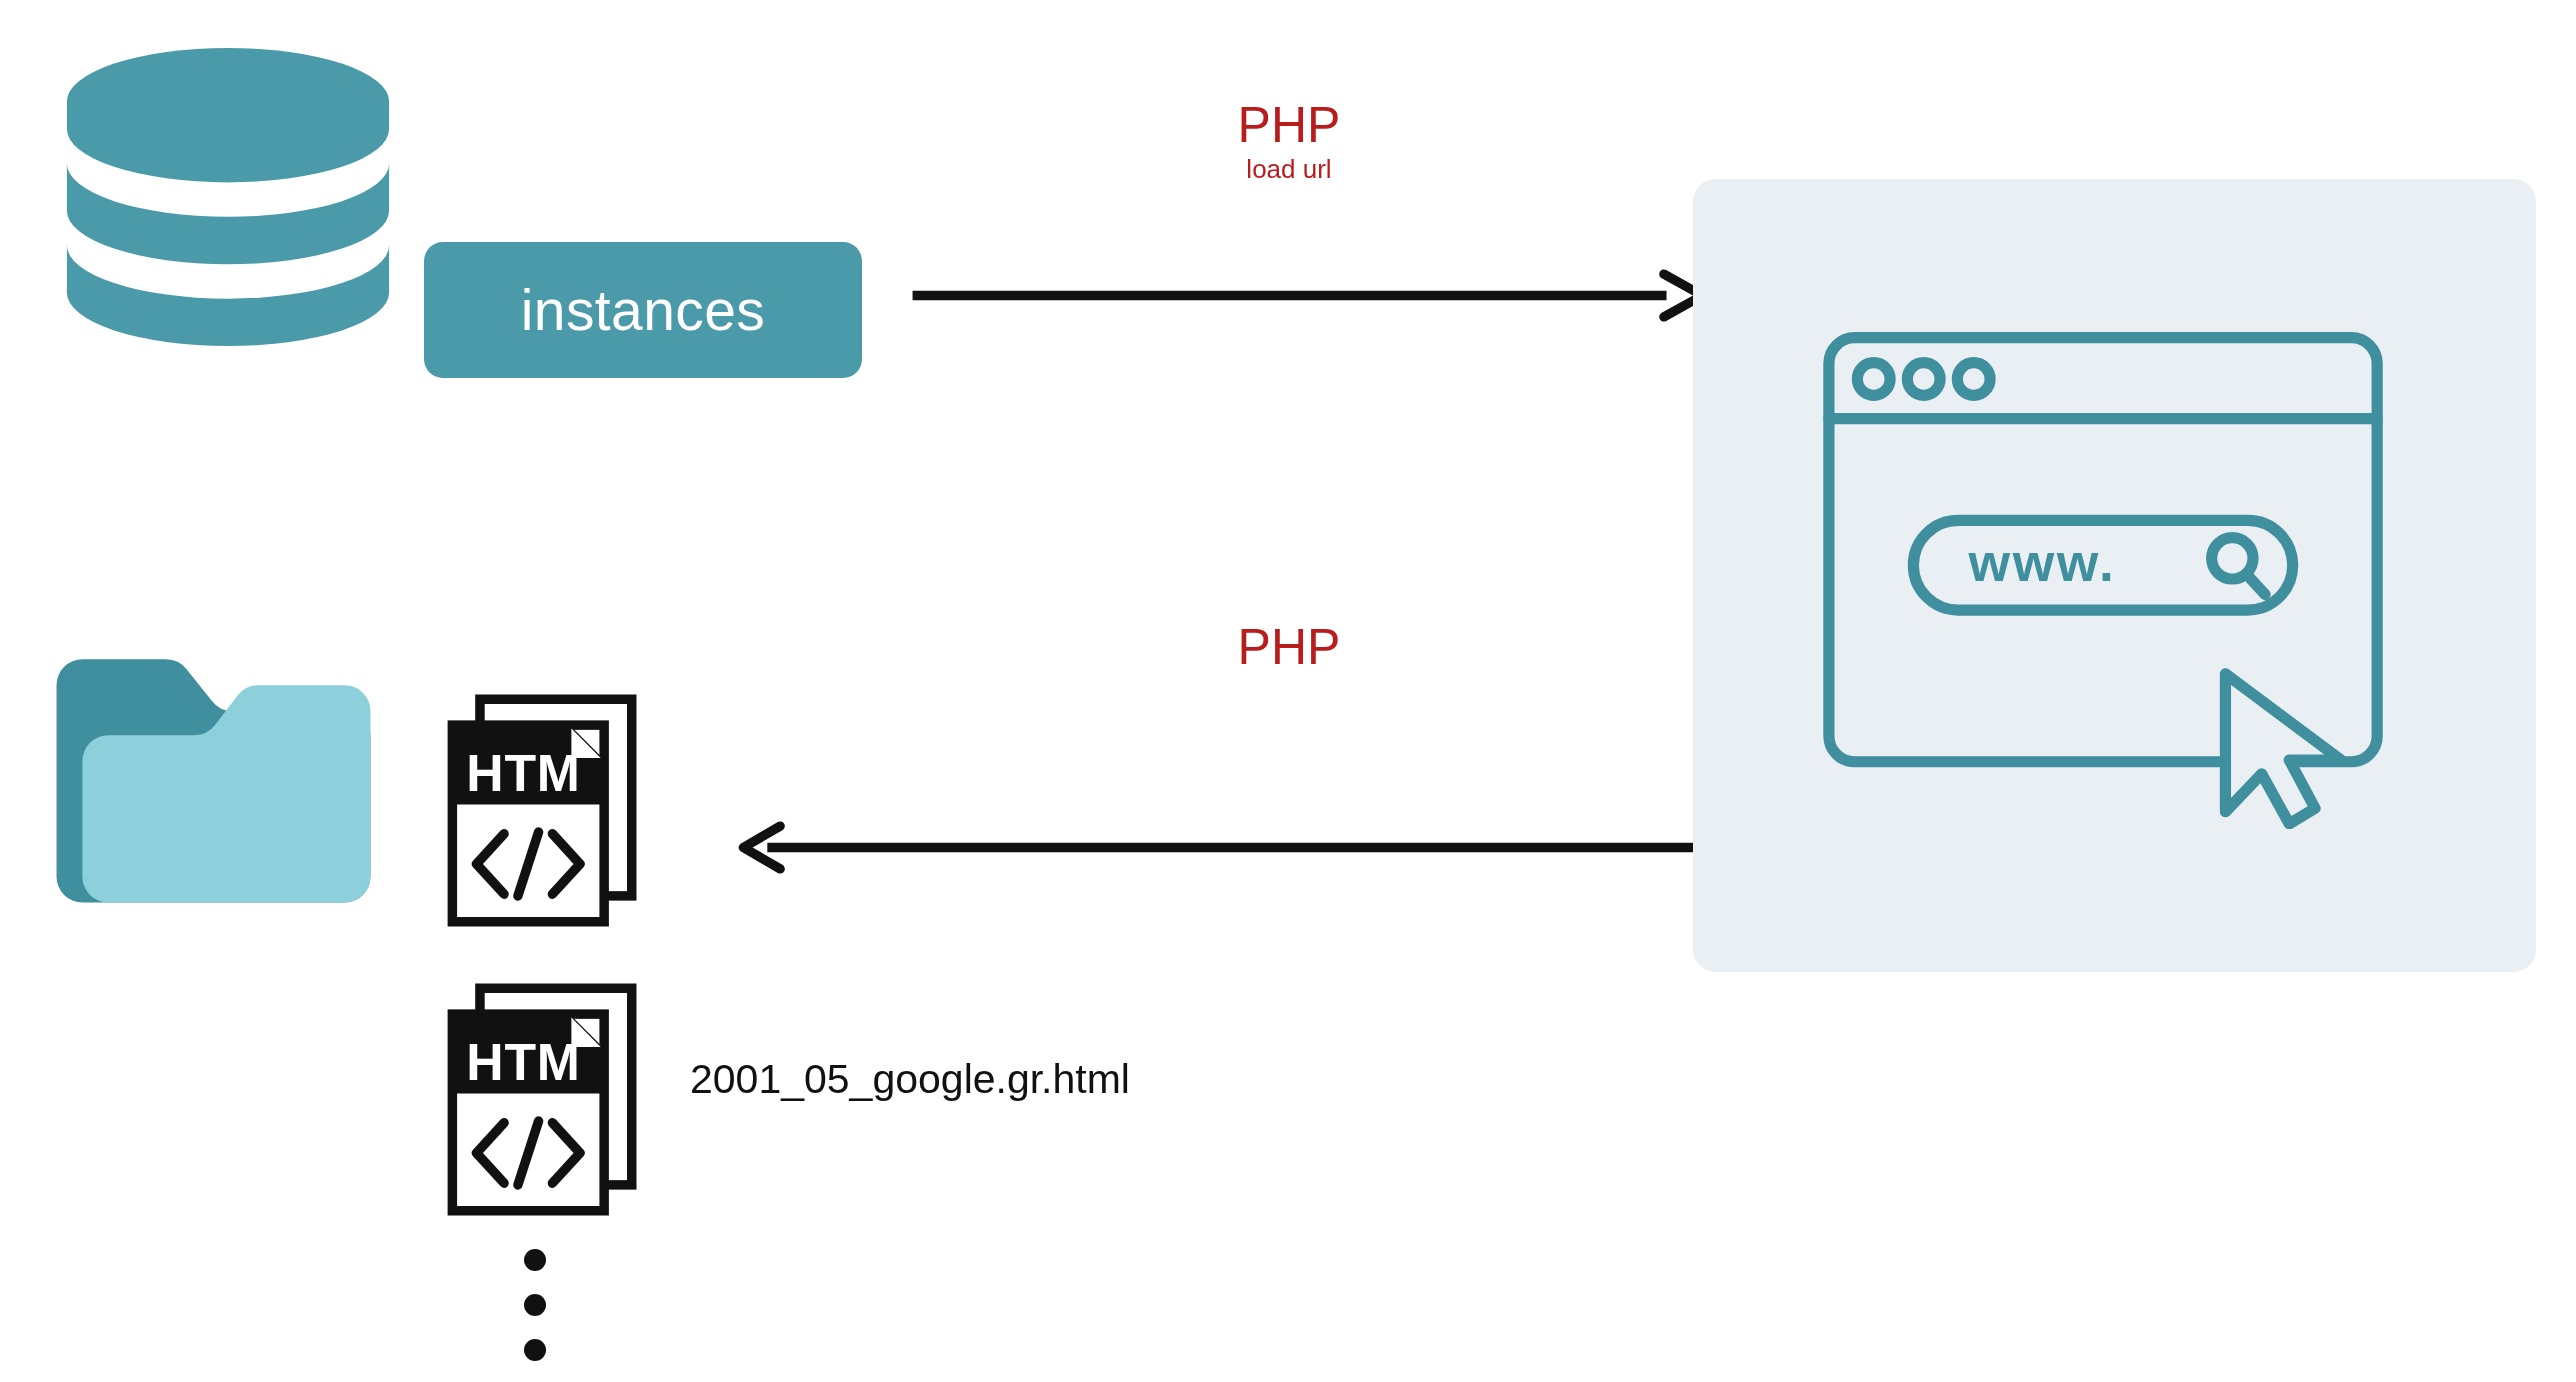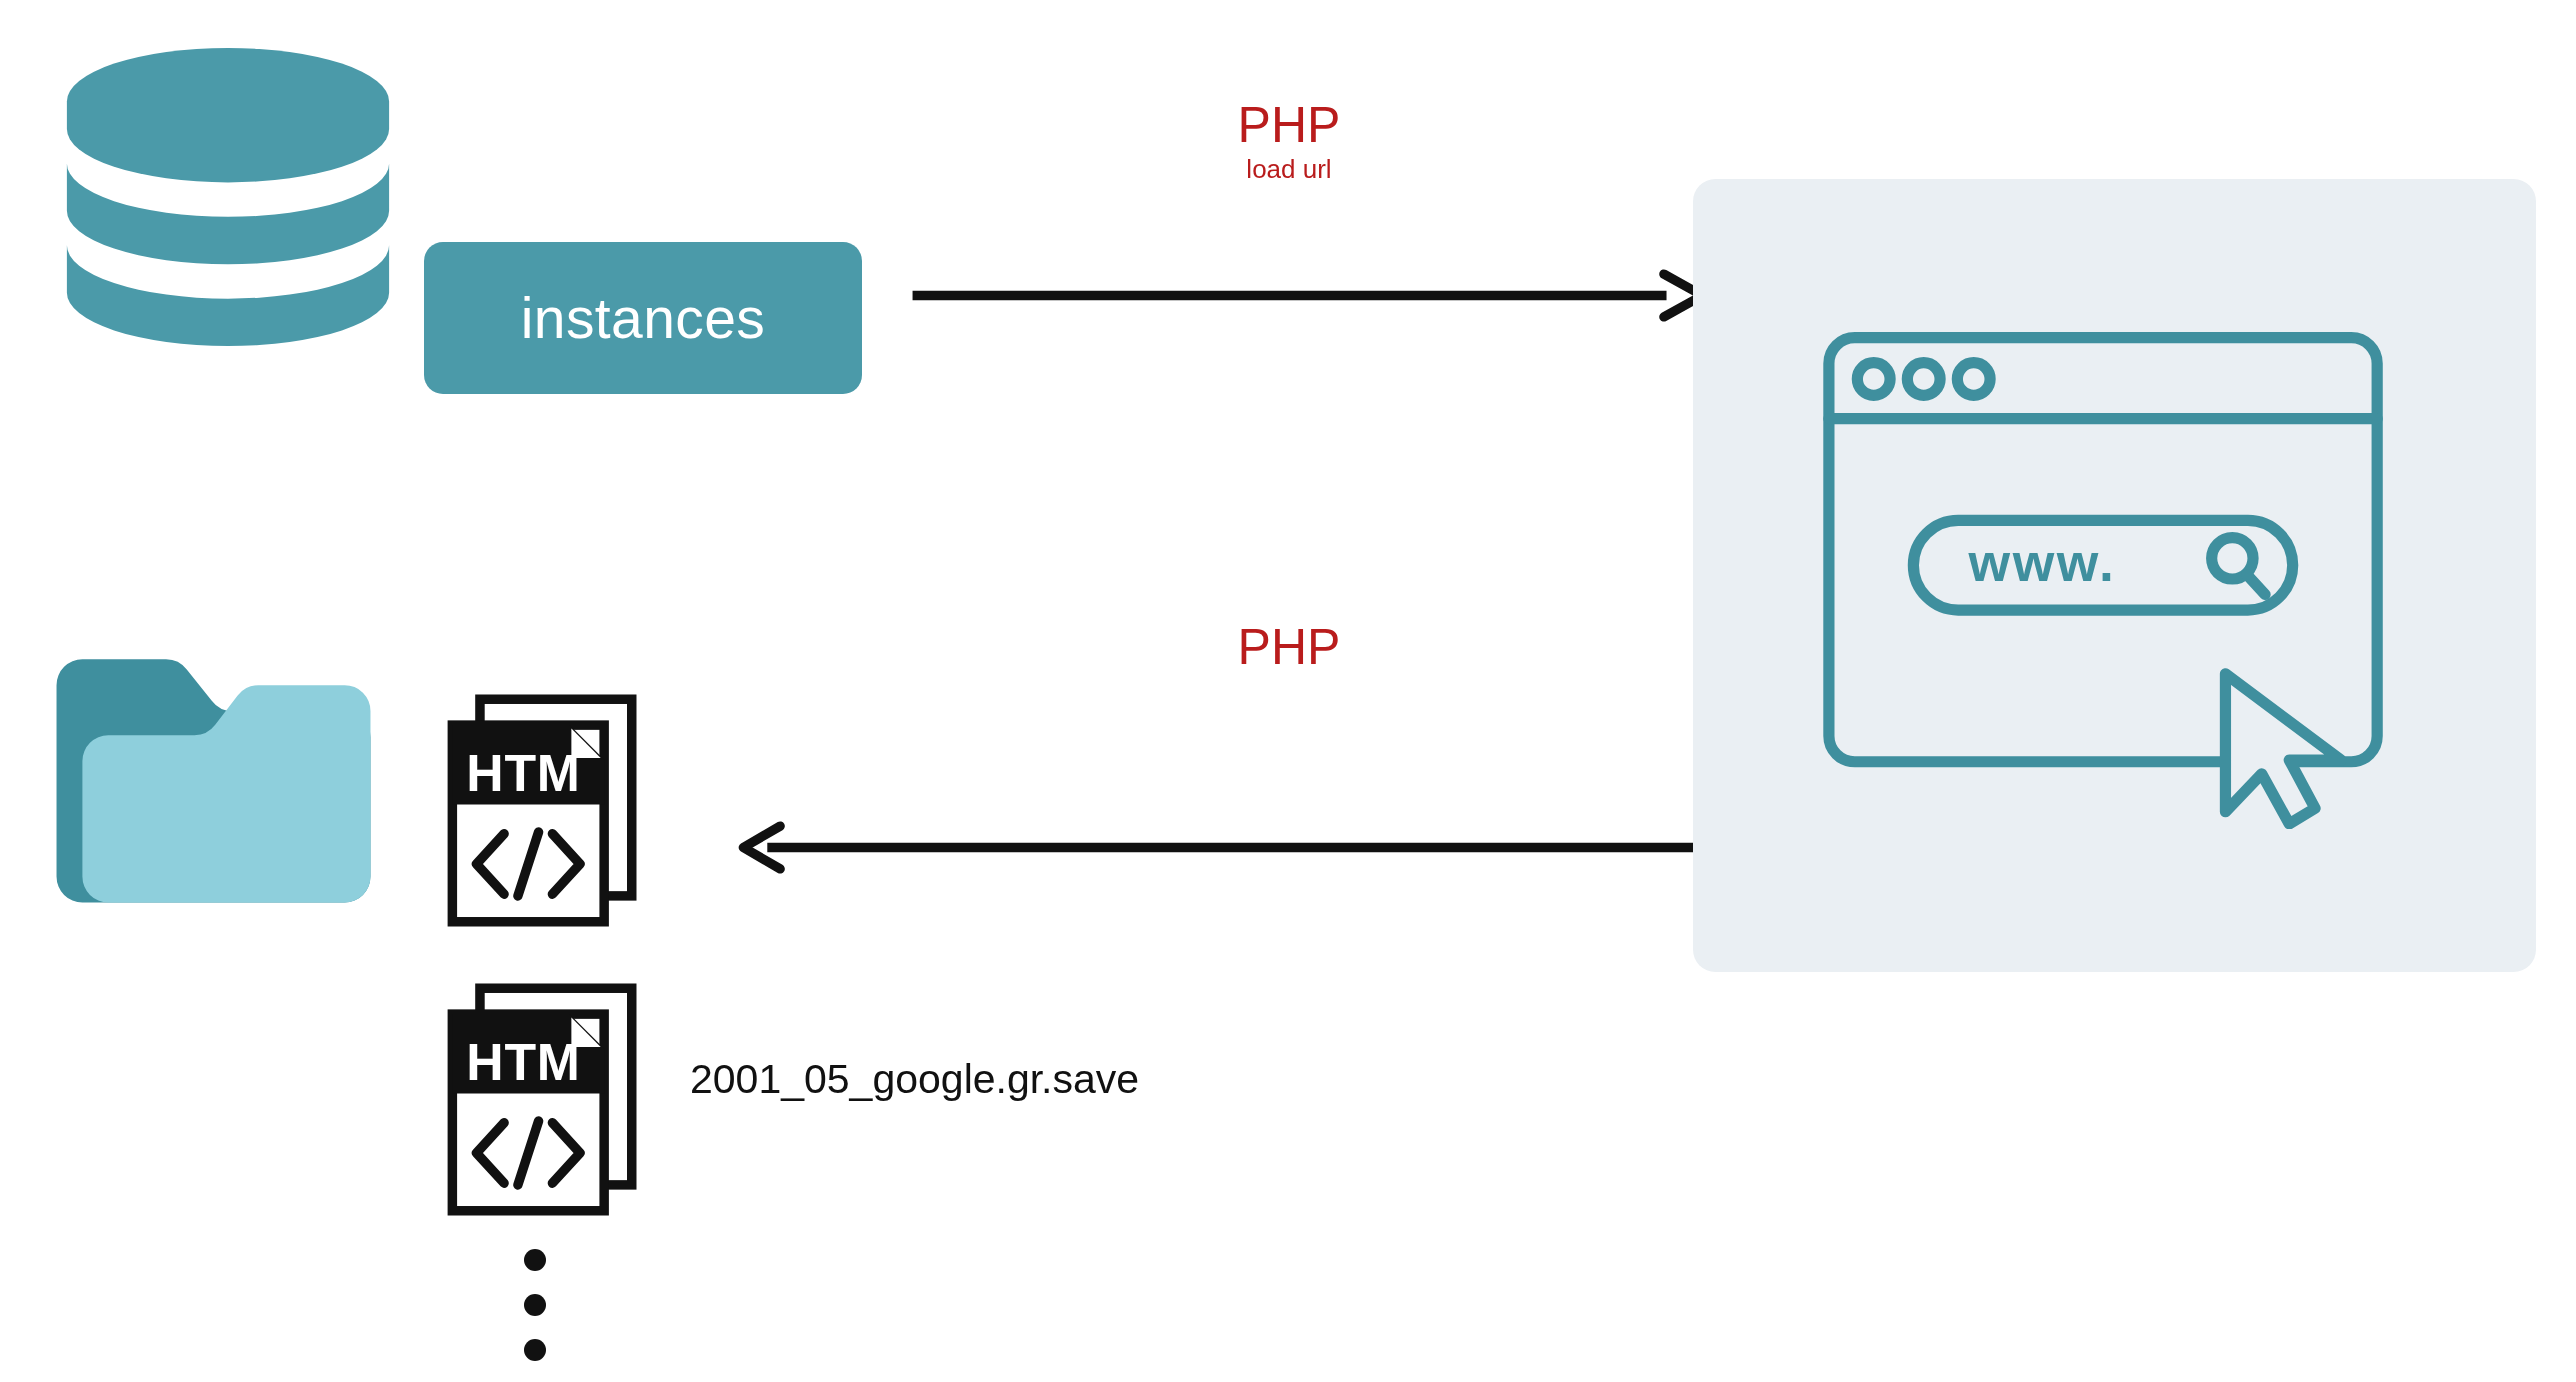--- a/index.html
+++ b/index.html
@@ -20,21 +20,21 @@
   .abs { position: absolute; }
 
   
   #db-stack { left: 60px; top: 34px; width: 336px; height: 345px; }
 
   
   #instances-box {
     left: 424px;
     top: 242px;
     width: 438px;
-    height: 152px;
+    height: 136px;
     background: #4b9aa9;
     border-radius: 19px;
     display: flex;
     align-items: center;
     justify-content: center;
   }
   #instances-label {
     color: #ffffff;
     font-size: 57px;
     font-weight: 400;
@@ -196,21 +196,21 @@
       <path d="M150 40 L150 74 L184 74 Z" fill="#ffffff"></path>
       <text x="28" y="112" fill="#ffffff" font-family="Liberation Sans, sans-serif" font-size="60" font-weight="700" letter-spacing="1">HTM</text>
       <g stroke="#111111" stroke-width="11" fill="none" stroke-linecap="round" stroke-linejoin="round">
         <path d="M72 162 L40 197 L72 232"></path>
         <path d="M112 160 L88 234"></path>
         <path d="M128 162 L160 197 L128 232"></path>
       </g>
     </svg>
   </div>
 
-  <div class="abs" id="filename-label">2001_05_google.gr.save</div>
+  <div class="abs" id="filename-label">2001_05_google.gr.html</div>
 
   <div class="abs" id="ellipsis">
     <span class="dot"></span>
     <span class="dot"></span>
     <span class="dot"></span>
   </div>
 
   <div class="abs" id="browser-panel"></div>
 
   <div class="abs" id="browser-illustration">

